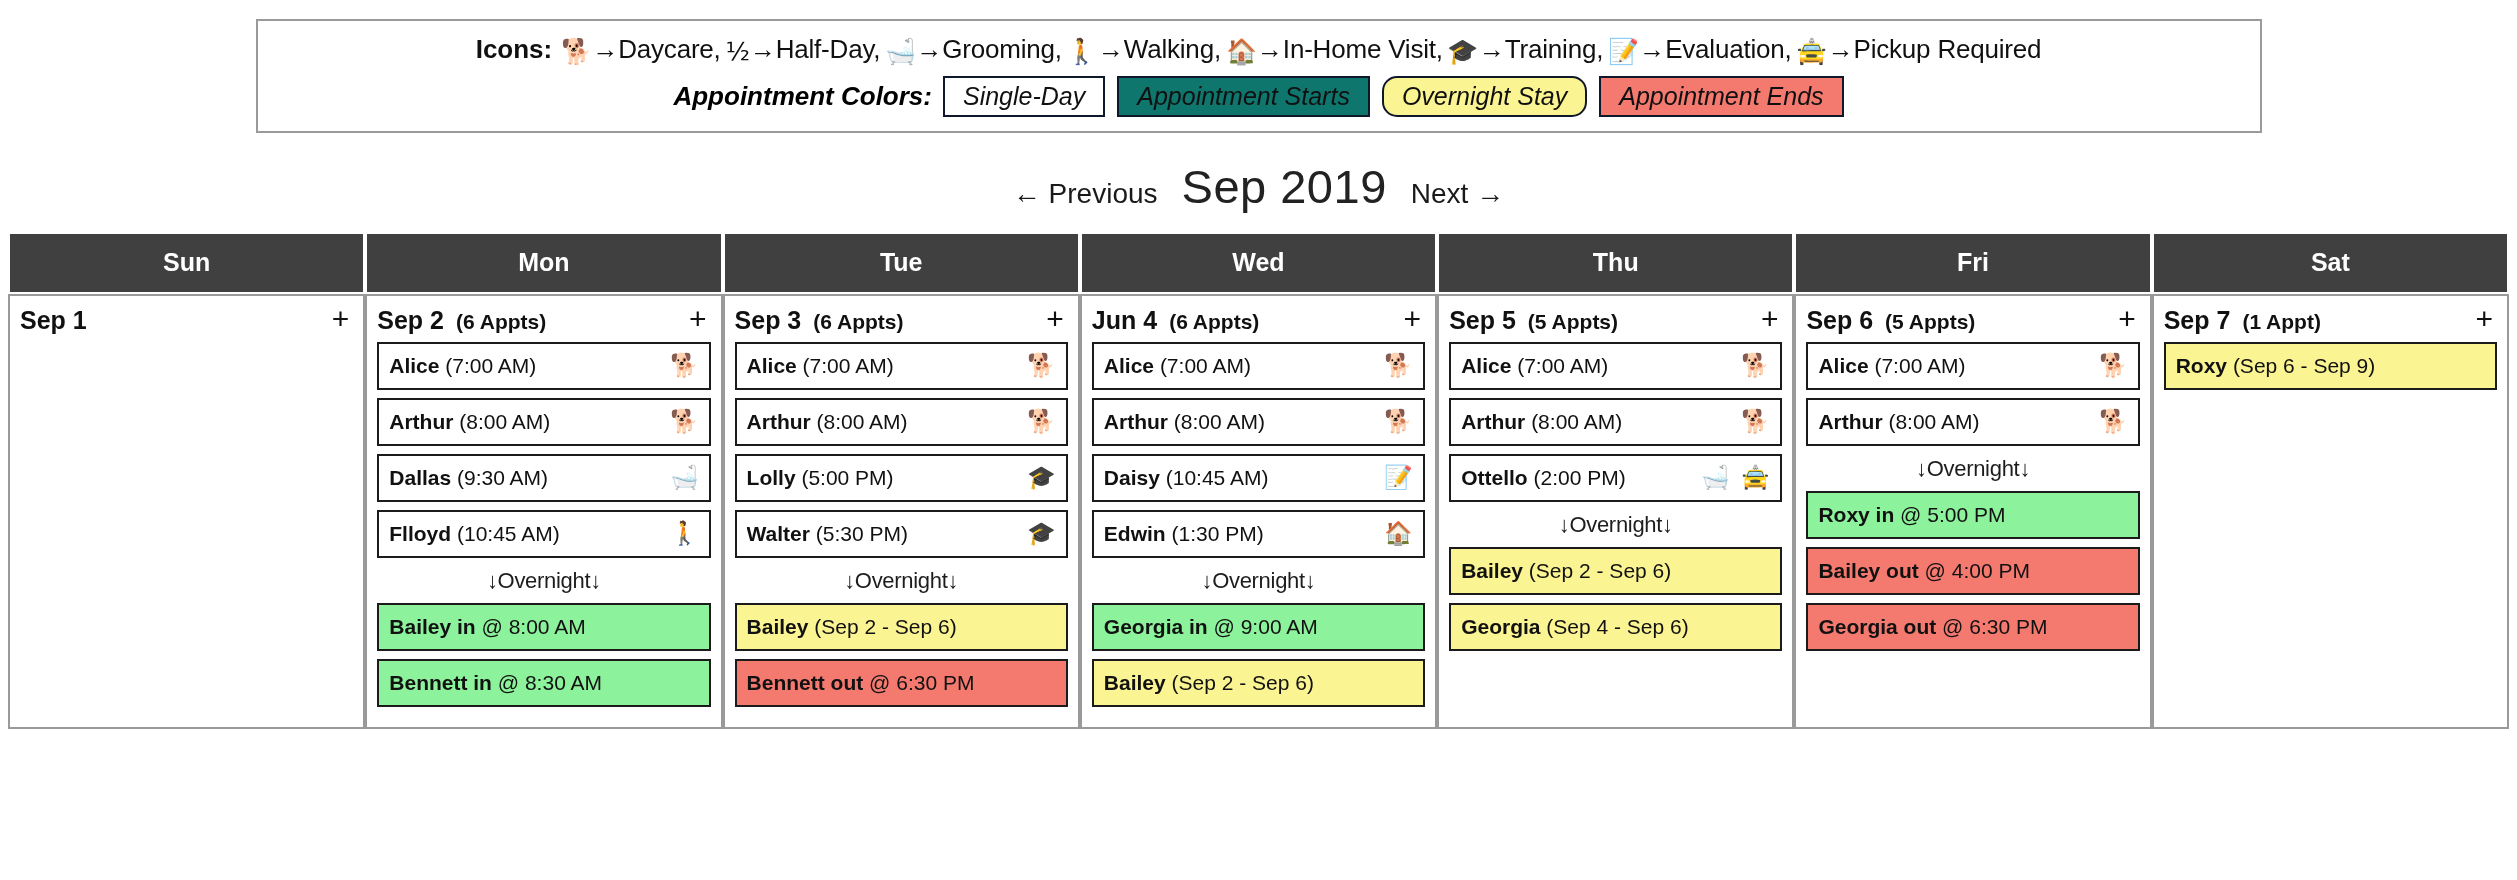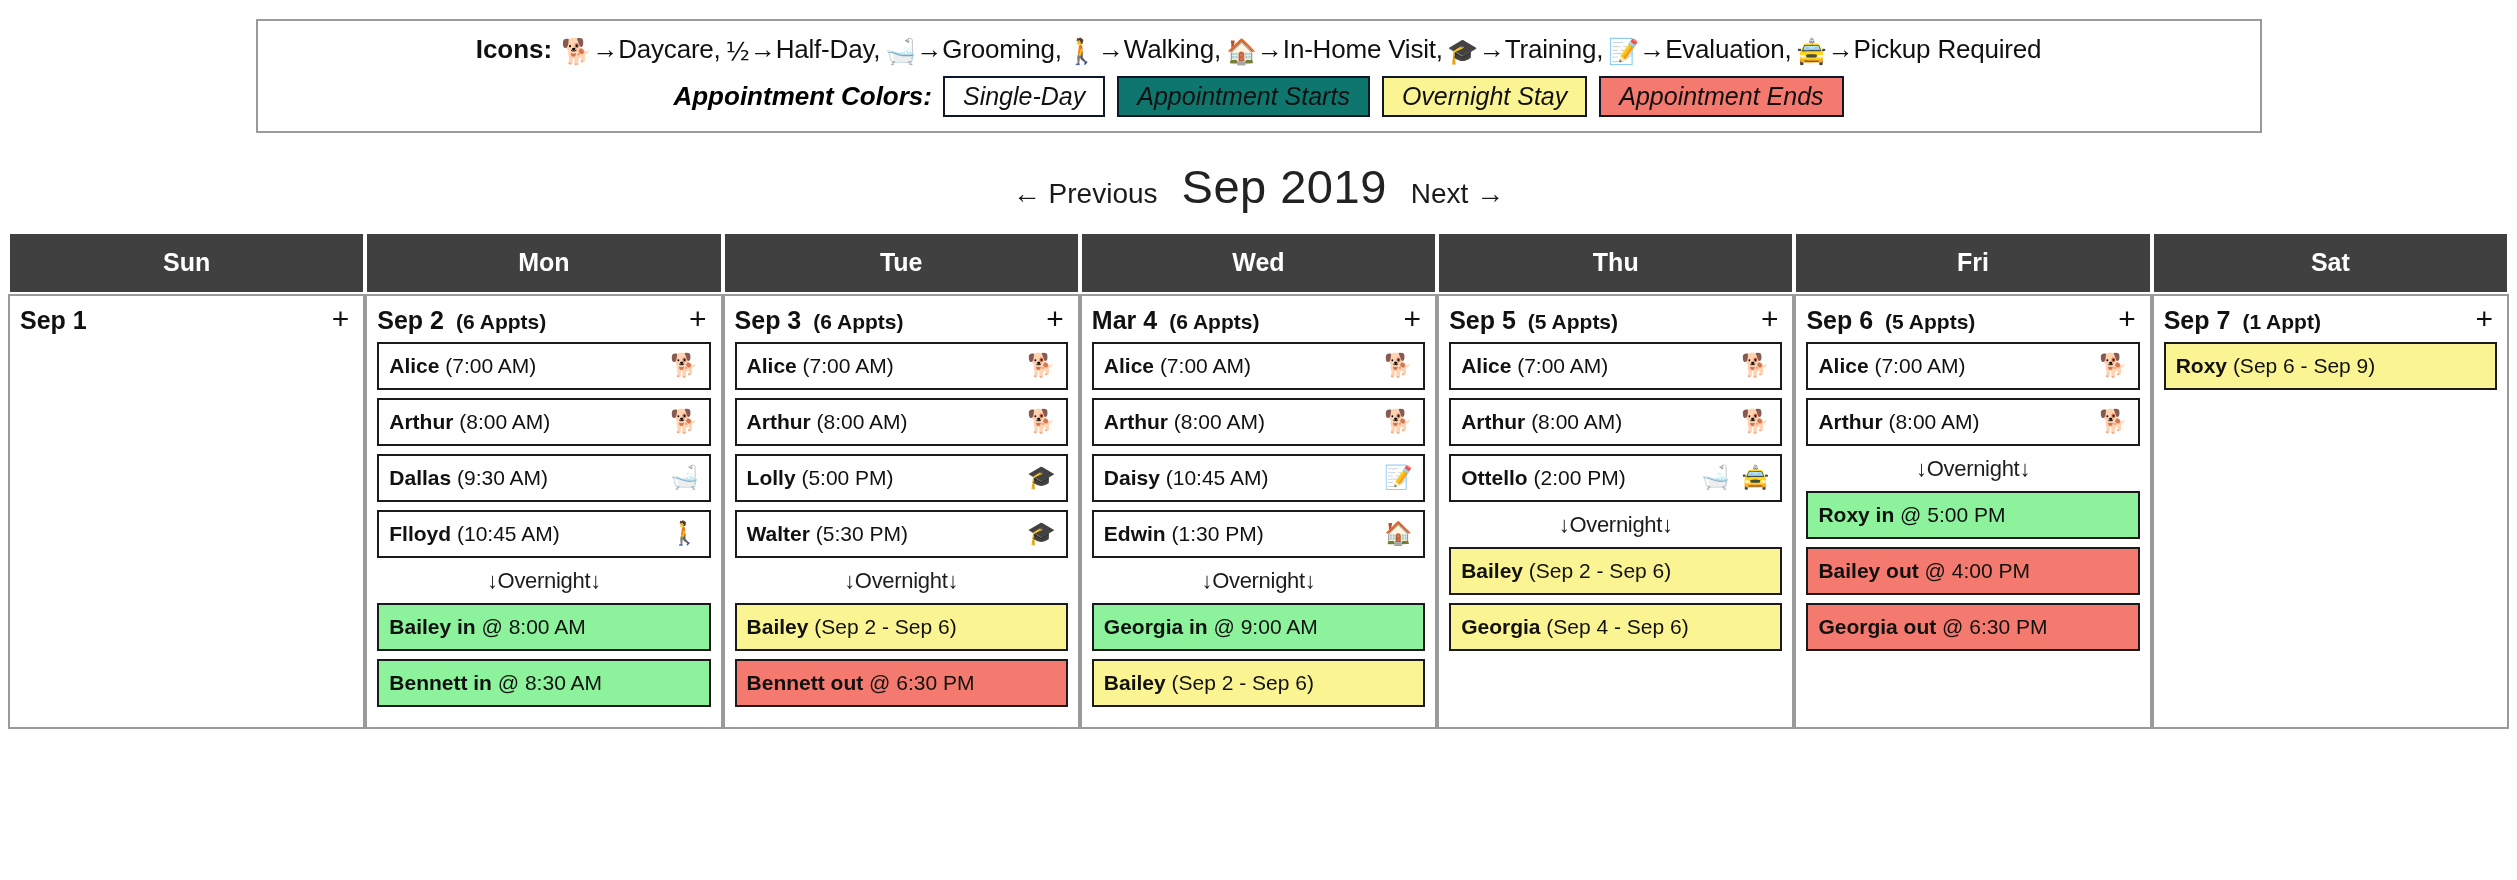--- a/index.html
+++ b/index.html
@@ -173,21 +173,21 @@
 <body>
 
 <div class="legend-wrap">
   <div class="legend-box">
     <div class="legend-row legend-row-1">
       <span class="legend-label">Icons:</span>
       <span id="icon-legend-items"><span class="legend-emoji">🐕</span><span class="legend-arrowtext">→Daycare,</span><span class="legend-sep"></span><span class="legend-emoji">½</span><span class="legend-arrowtext">→Half-Day,</span><span class="legend-sep"></span><span class="legend-emoji">🛁</span><span class="legend-arrowtext">→Grooming,</span><span class="legend-sep"></span><span class="legend-emoji">🚶</span><span class="legend-arrowtext">→Walking,</span><span class="legend-sep"></span><span class="legend-emoji">🏠</span><span class="legend-arrowtext">→In-Home Visit,</span><span class="legend-sep"></span><span class="legend-emoji">🎓</span><span class="legend-arrowtext">→Training,</span><span class="legend-sep"></span><span class="legend-emoji">📝</span><span class="legend-arrowtext">→Evaluation,</span><span class="legend-sep"></span><span class="legend-emoji">🚖</span><span class="legend-arrowtext">→Pickup Required</span></span>
     </div>
     <div class="legend-row legend-row-2">
       <span class="legend-label-2">Appointment Colors:</span>
-      <span id="color-legend-items"><span class="swatch" style="background: rgb(255, 255, 255);">Single-Day</span><span class="swatch" style="background: #0f766e;">Appointment Starts</span><span class="swatch" style="background: rgb(251, 244, 146);">Overnight Stay</span><span class="swatch" style="background: rgb(244, 121, 111);">Appointment Ends</span></span>
+      <span id="color-legend-items"><span class="swatch" style="background: rgb(255, 255, 255);">Single-Day</span><span class="swatch" style="background: #0f766e;">Appointment Starts</span><span class="swatch" style="background: rgb(251, 244, 146); border-radius: 15px;">Overnight Stay</span><span class="swatch" style="background: rgb(244, 121, 111);">Appointment Ends</span></span>
     </div>
   </div>
 </div>
 
 <div class="month-nav">
   <span class="nav-link">← Previous</span>
   <span class="month-title">Sep 2019</span>
   <span class="nav-link">Next →</span>
 </div>
 
@@ -282,21 +282,21 @@
           <div class="overnight-div">↓Overnight↓</div>
           <div class="appt yellow">
             <div class="appt-text"><span class="appt-name">Bailey</span><span class="appt-meta"> (Sep 2 - Sep 6)</span></div>
           </div>
           <div class="appt red">
             <div class="appt-text"><span class="appt-name">Bennett out</span><span class="appt-meta"> @ 6:30 PM</span></div>
           </div>
         </td>
         <td>
           <div class="day-head">
-            <span class="day-num">Mar 4</span>
+            <span class="day-num">Jun 4</span>
             <span class="day-count">(6 Appts)</span>
             <span class="day-add">+</span>
           </div>
           <div class="appt ">
             <div class="appt-text"><span class="appt-name">Alice</span><span class="appt-meta"> (7:00 AM)</span></div>
             <div class="appt-icons">
               <span class="appt-icon">🐕</span>
             </div>
           </div>
           <div class="appt ">

